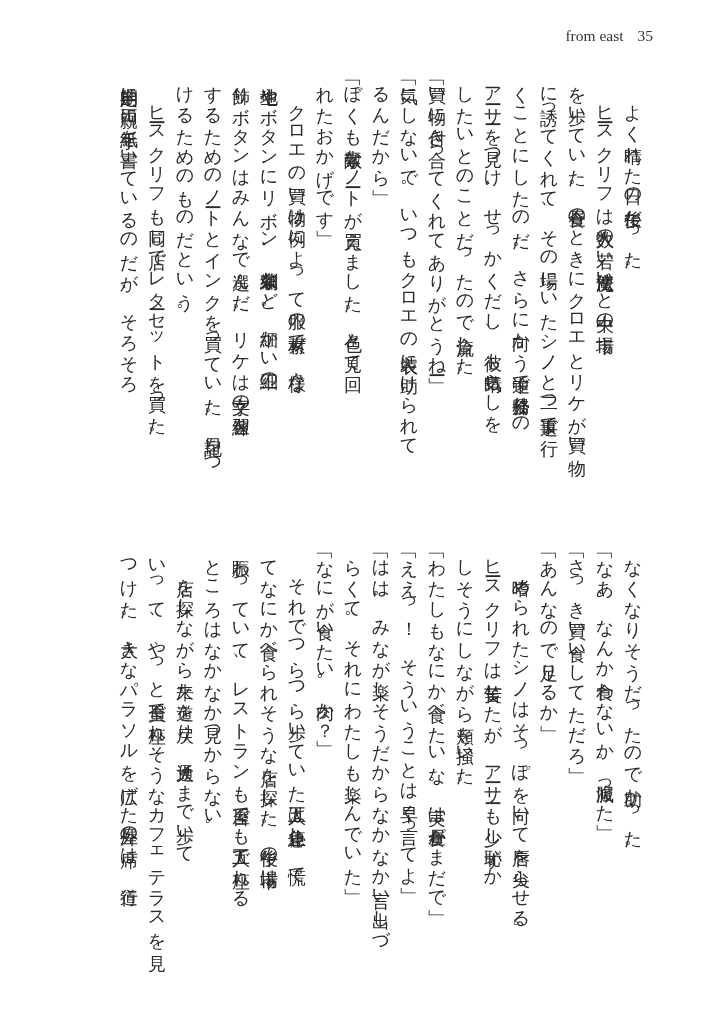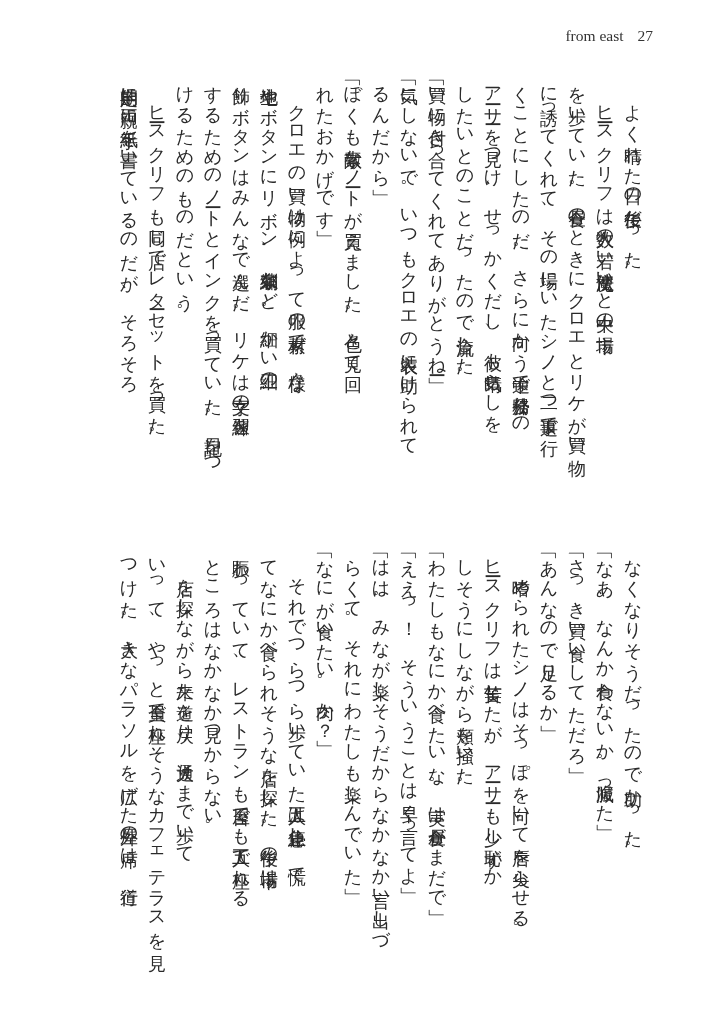--- a/index.html
+++ b/index.html
@@ -44,21 +44,21 @@
     .col {
       white-space: nowrap;
       margin: 0;
       padding: 0;
     }
   </style>
 </head>
 <body>
 
 <div class="page-header">
-  <span>from east</span><span class="page-num">27</span>
+  <span>from east</span><span class="page-num">35</span>
 </div>
 
 <div class="text-block upper">
   <div class="col">　よく晴れた日の午後だった。</div>
   <div class="col">　ヒースクリフは数人の若い魔法使いと中央の市場</div>
   <div class="col">を歩いていた。昼食のときにクロエとリケが買い物</div>
   <div class="col">に誘ってくれて、その場にいたシノと二つ返事で行</div>
   <div class="col">くことにしたのだ。さらに向かう途中で公務帰りの</div>
   <div class="col">アーサーを見つけ、せっかくだし、彼も気晴らしを</div>
   <div class="col">したいとのことだったので合流した。</div>

